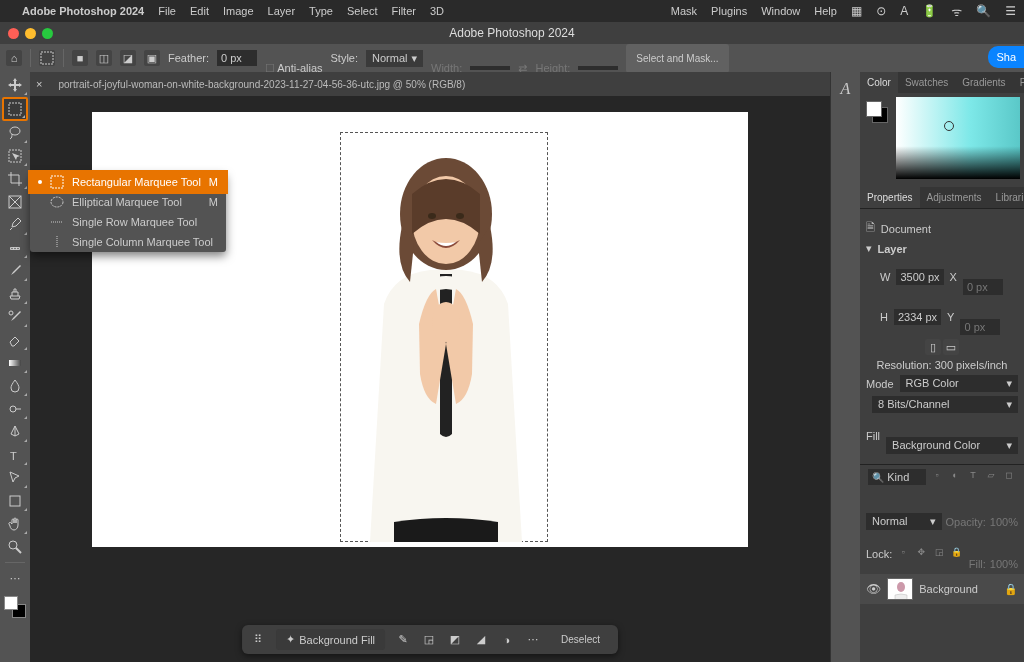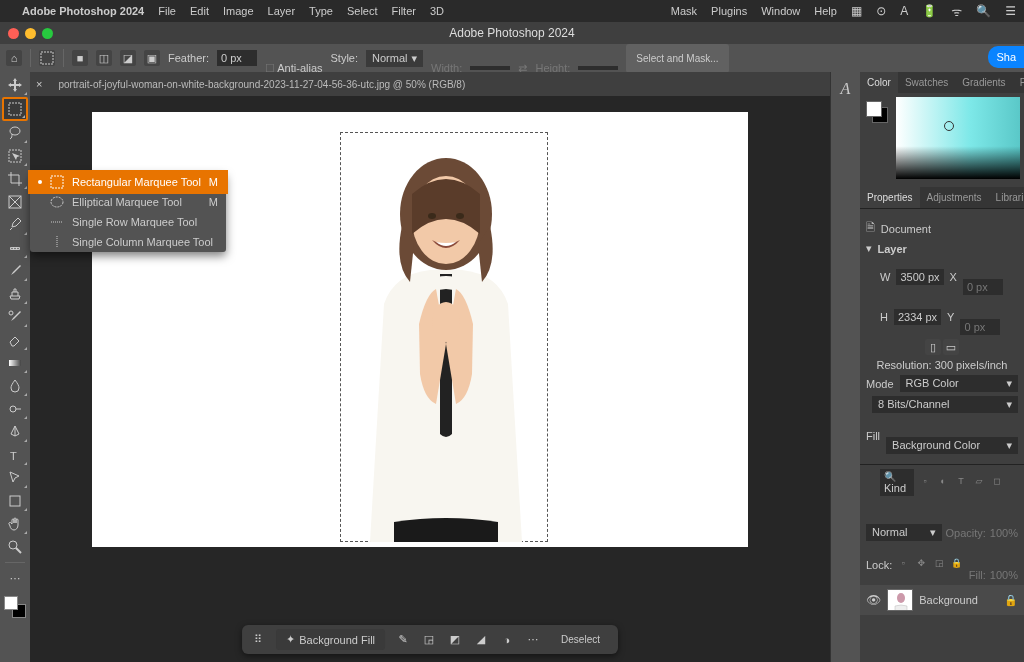--- a/index.html
+++ b/index.html
@@ -56,21 +56,21 @@
 .color-swatch .fg{position:absolute;top:0;left:0;width:16px;height:16px;background:#fff;border:1px solid #666;}
 .color-swatch .bg{position:absolute;bottom:0;right:0;width:16px;height:16px;background:#000;border:1px solid #666;}
 .color-picker { position:absolute; left:36px; top:4px; right:4px; height:82px; background:linear-gradient(to right,#fff 0%,#7de8e8 60%,#5ac8c8 100%); }
 .color-picker::after { content:""; position:absolute; inset:0; background:linear-gradient(to bottom,transparent 60%,#000 100%); }
 .ring { position:absolute; top:24px; left:48px; width:10px; height:10px; border:1px solid #333; border-radius:50%; }
 .prop-panel { border-top:1px solid #222; padding:6px; font-size:10px; }
 .prop-row { display:flex; align-items:center; gap:6px; margin:4px 0; }
 .prop-input { background:#2d2d2d; padding:2px 4px; font-size:11px; min-width:40px; }
 .prop-sel { background:#2d2d2d; padding:2px 6px; font-size:10px; display:flex; justify-content:space-between; flex:1; }
 .layers-panel { border-top:1px solid #222; flex:1; display:flex; flex-direction:column; }
-.filter-row{display:flex;align-items:center;padding:4px 20px;gap:4px;justify-content:center;}
+.filter-row{display:flex;align-items:center;padding:4px 8px;gap:4px;justify-content:center;}
 .filter-input{background:#2d2d2d;padding:2px 4px;flex:1;font-size:10px;}
 .tiny-ic{width:14px;height:14px;font-size:9px;color:#888;text-align:center;}
 .layer-row { display:flex; align-items:center; padding:4px 6px; gap:6px; background:#4a4a4a; }
 .layer-thumb { width:26px; height:22px; background:#fff; border:1px solid #666; position:relative; overflow:hidden;}
 .eye { font-size:12px; }
 .disabled { color:#777;margin-top:20px; }
 .panel-sub { padding:4px 6px; display:flex; align-items:center; gap:4px; font-size:9px; color:#888;}
 </style>
 </head>
 <body>

